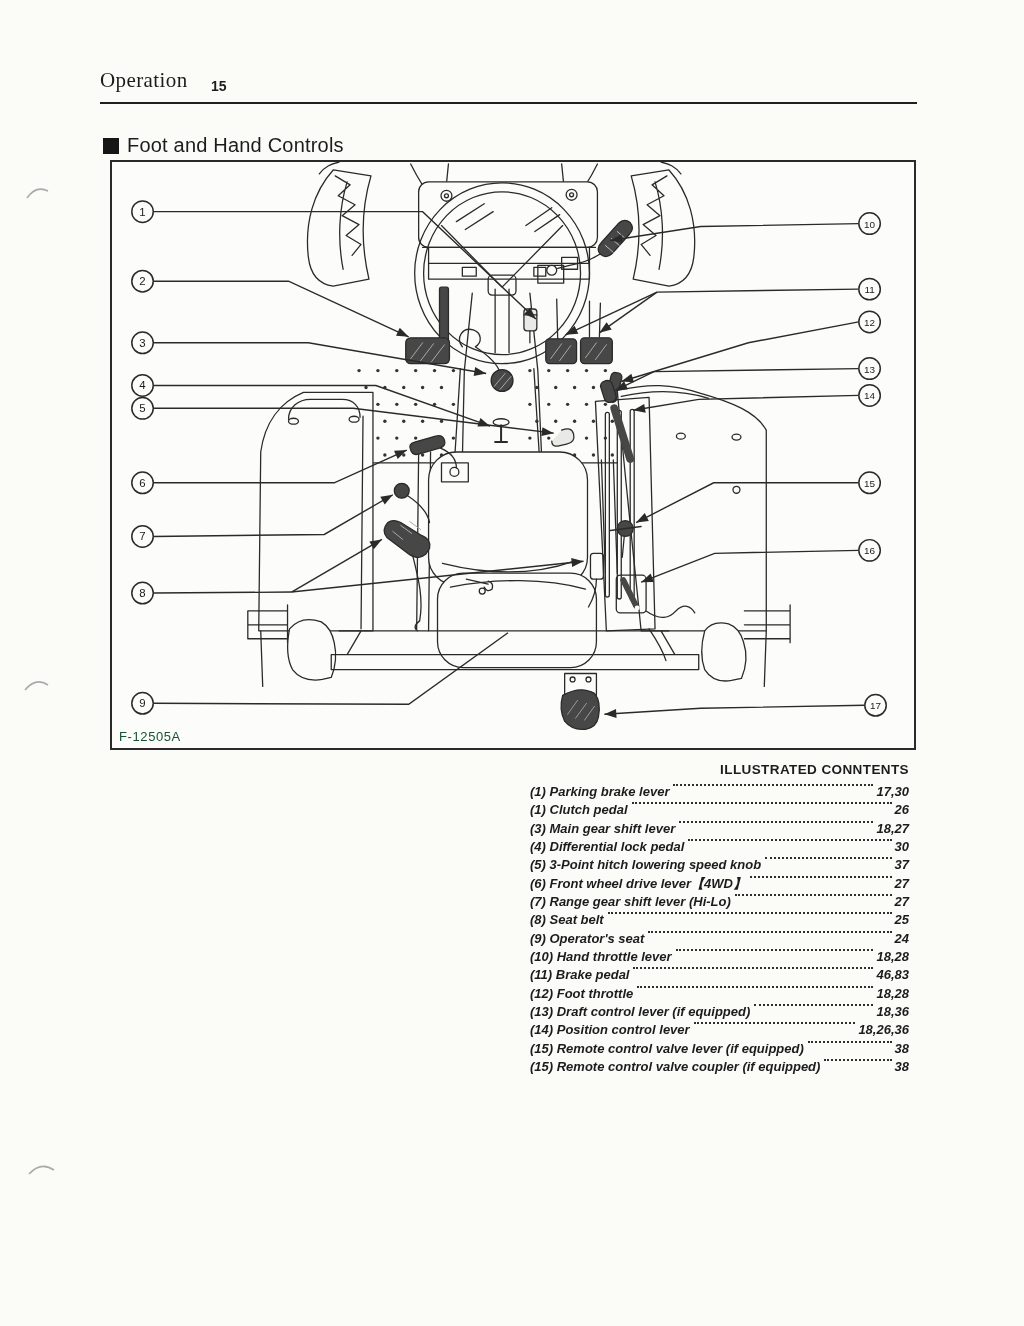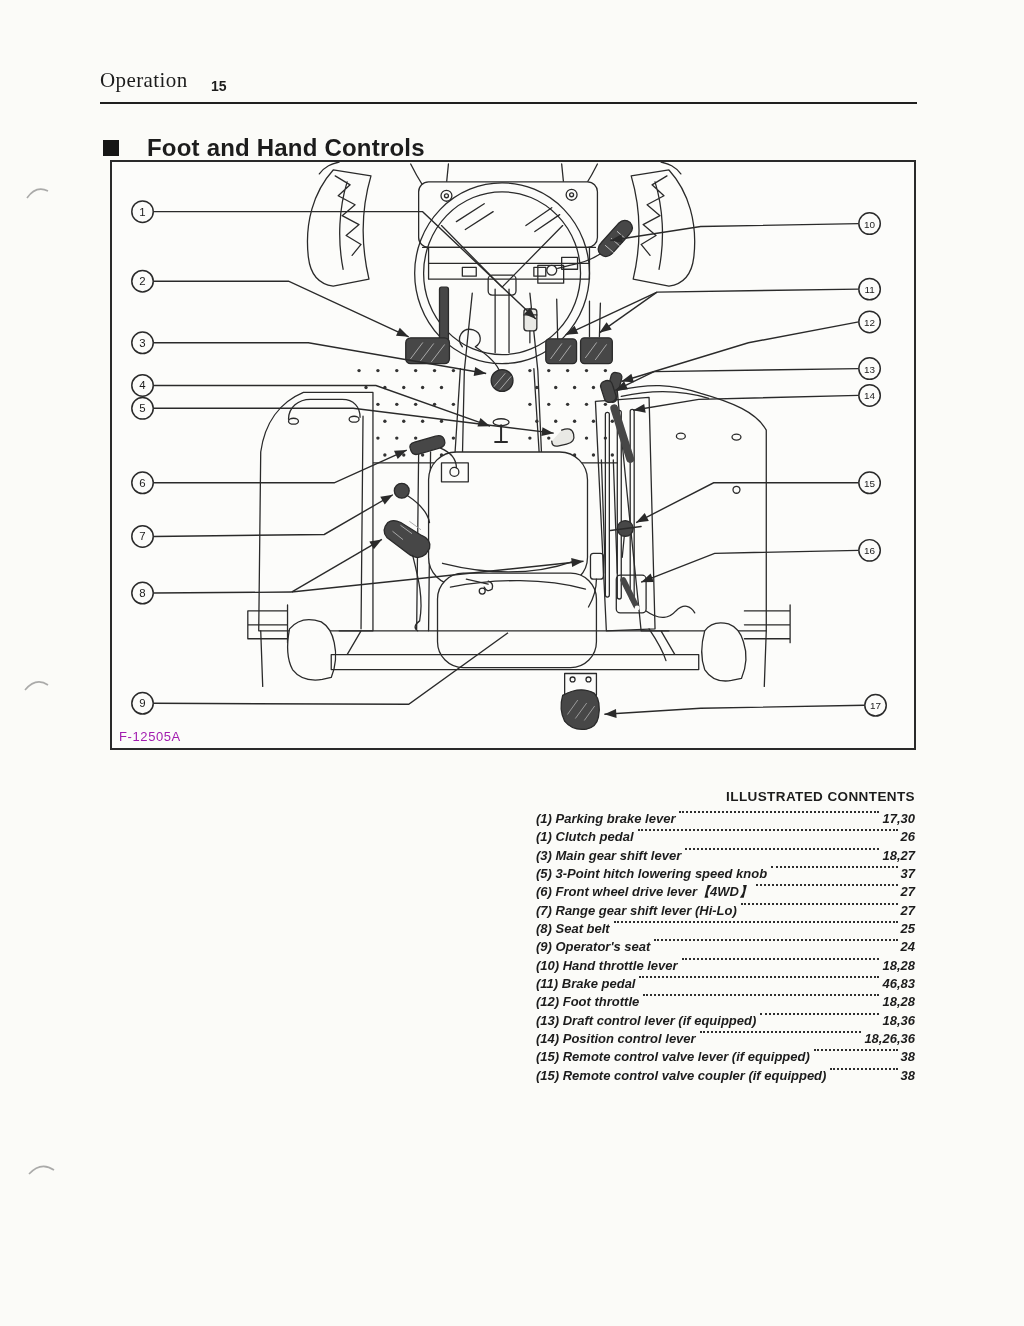--- a/index.html
+++ b/index.html
@@ -17,32 +17,32 @@
     display:inline-block;vertical-align:baseline;
   }
   .hdr-page{
     font-size:14px;font-weight:700;display:inline-block;margin-left:17px;
     position:relative;top:4px;padding:0 2px 1px 2px;
   }
   .section-head{
     position:absolute;left:103px;top:134px;display:flex;align-items:center;
   }
   .sq-bullet{width:16px;height:16px;background:#161616;margin-right:8px;}
-  .section-title{font-size:24px;font-weight:700;letter-spacing:.2px;margin-left:20px;}
+  .section-title{font-size:20px;font-weight:400;letter-spacing:.2px;}
   .figure-frame{
     position:absolute;left:110px;top:160px;width:806px;height:590px;
     border:2px solid #2a2a2a;box-sizing:border-box;background:#fcfcfa;
   }
   .figure-frame svg{position:absolute;left:0;top:0;width:802px;height:586px;}
   .figure-id{
     position:absolute;left:7px;bottom:4px;font-size:13px;letter-spacing:.6px;
-    color:#a21caf;
+    color:#14532d;
   }
   .contents{
-    position:absolute;top:762px;right:109px;width:379px;margin-top:27px;
+    position:absolute;top:762px;right:115px;width:379px;
   }
   .contents-title{
     text-align:right;font-size:13.5px;font-weight:700;letter-spacing:.4px;
     margin-bottom:7px;
   }
   .toc-row{
     display:flex;align-items:flex-start;height:18.35px;
     font-style:italic;font-weight:700;font-size:13px;line-height:16px;
   }
   .toc-label{white-space:nowrap;}
@@ -387,20 +387,25 @@
         <span class="toc-label">(1) Clutch pedal</span>
         <span class="toc-dots"></span>
         <span class="toc-pages">26</span>
       </div>
       <div class="toc-row">
         <span class="toc-label">(3) Main gear shift lever</span>
         <span class="toc-dots"></span>
         <span class="toc-pages">18,27</span>
       </div>
       <div class="toc-row">
+        <span class="toc-label">(4) Differential lock pedal</span>
+        <span class="toc-dots"></span>
+        <span class="toc-pages">30</span>
+      </div>
+      <div class="toc-row">
         <span class="toc-label">(5) 3-Point hitch lowering speed knob</span>
         <span class="toc-dots"></span>
         <span class="toc-pages">37</span>
       </div>
       <div class="toc-row">
         <span class="toc-label">(6) Front wheel drive lever【4WD】</span>
         <span class="toc-dots"></span>
         <span class="toc-pages">27</span>
       </div>
       <div class="toc-row">

